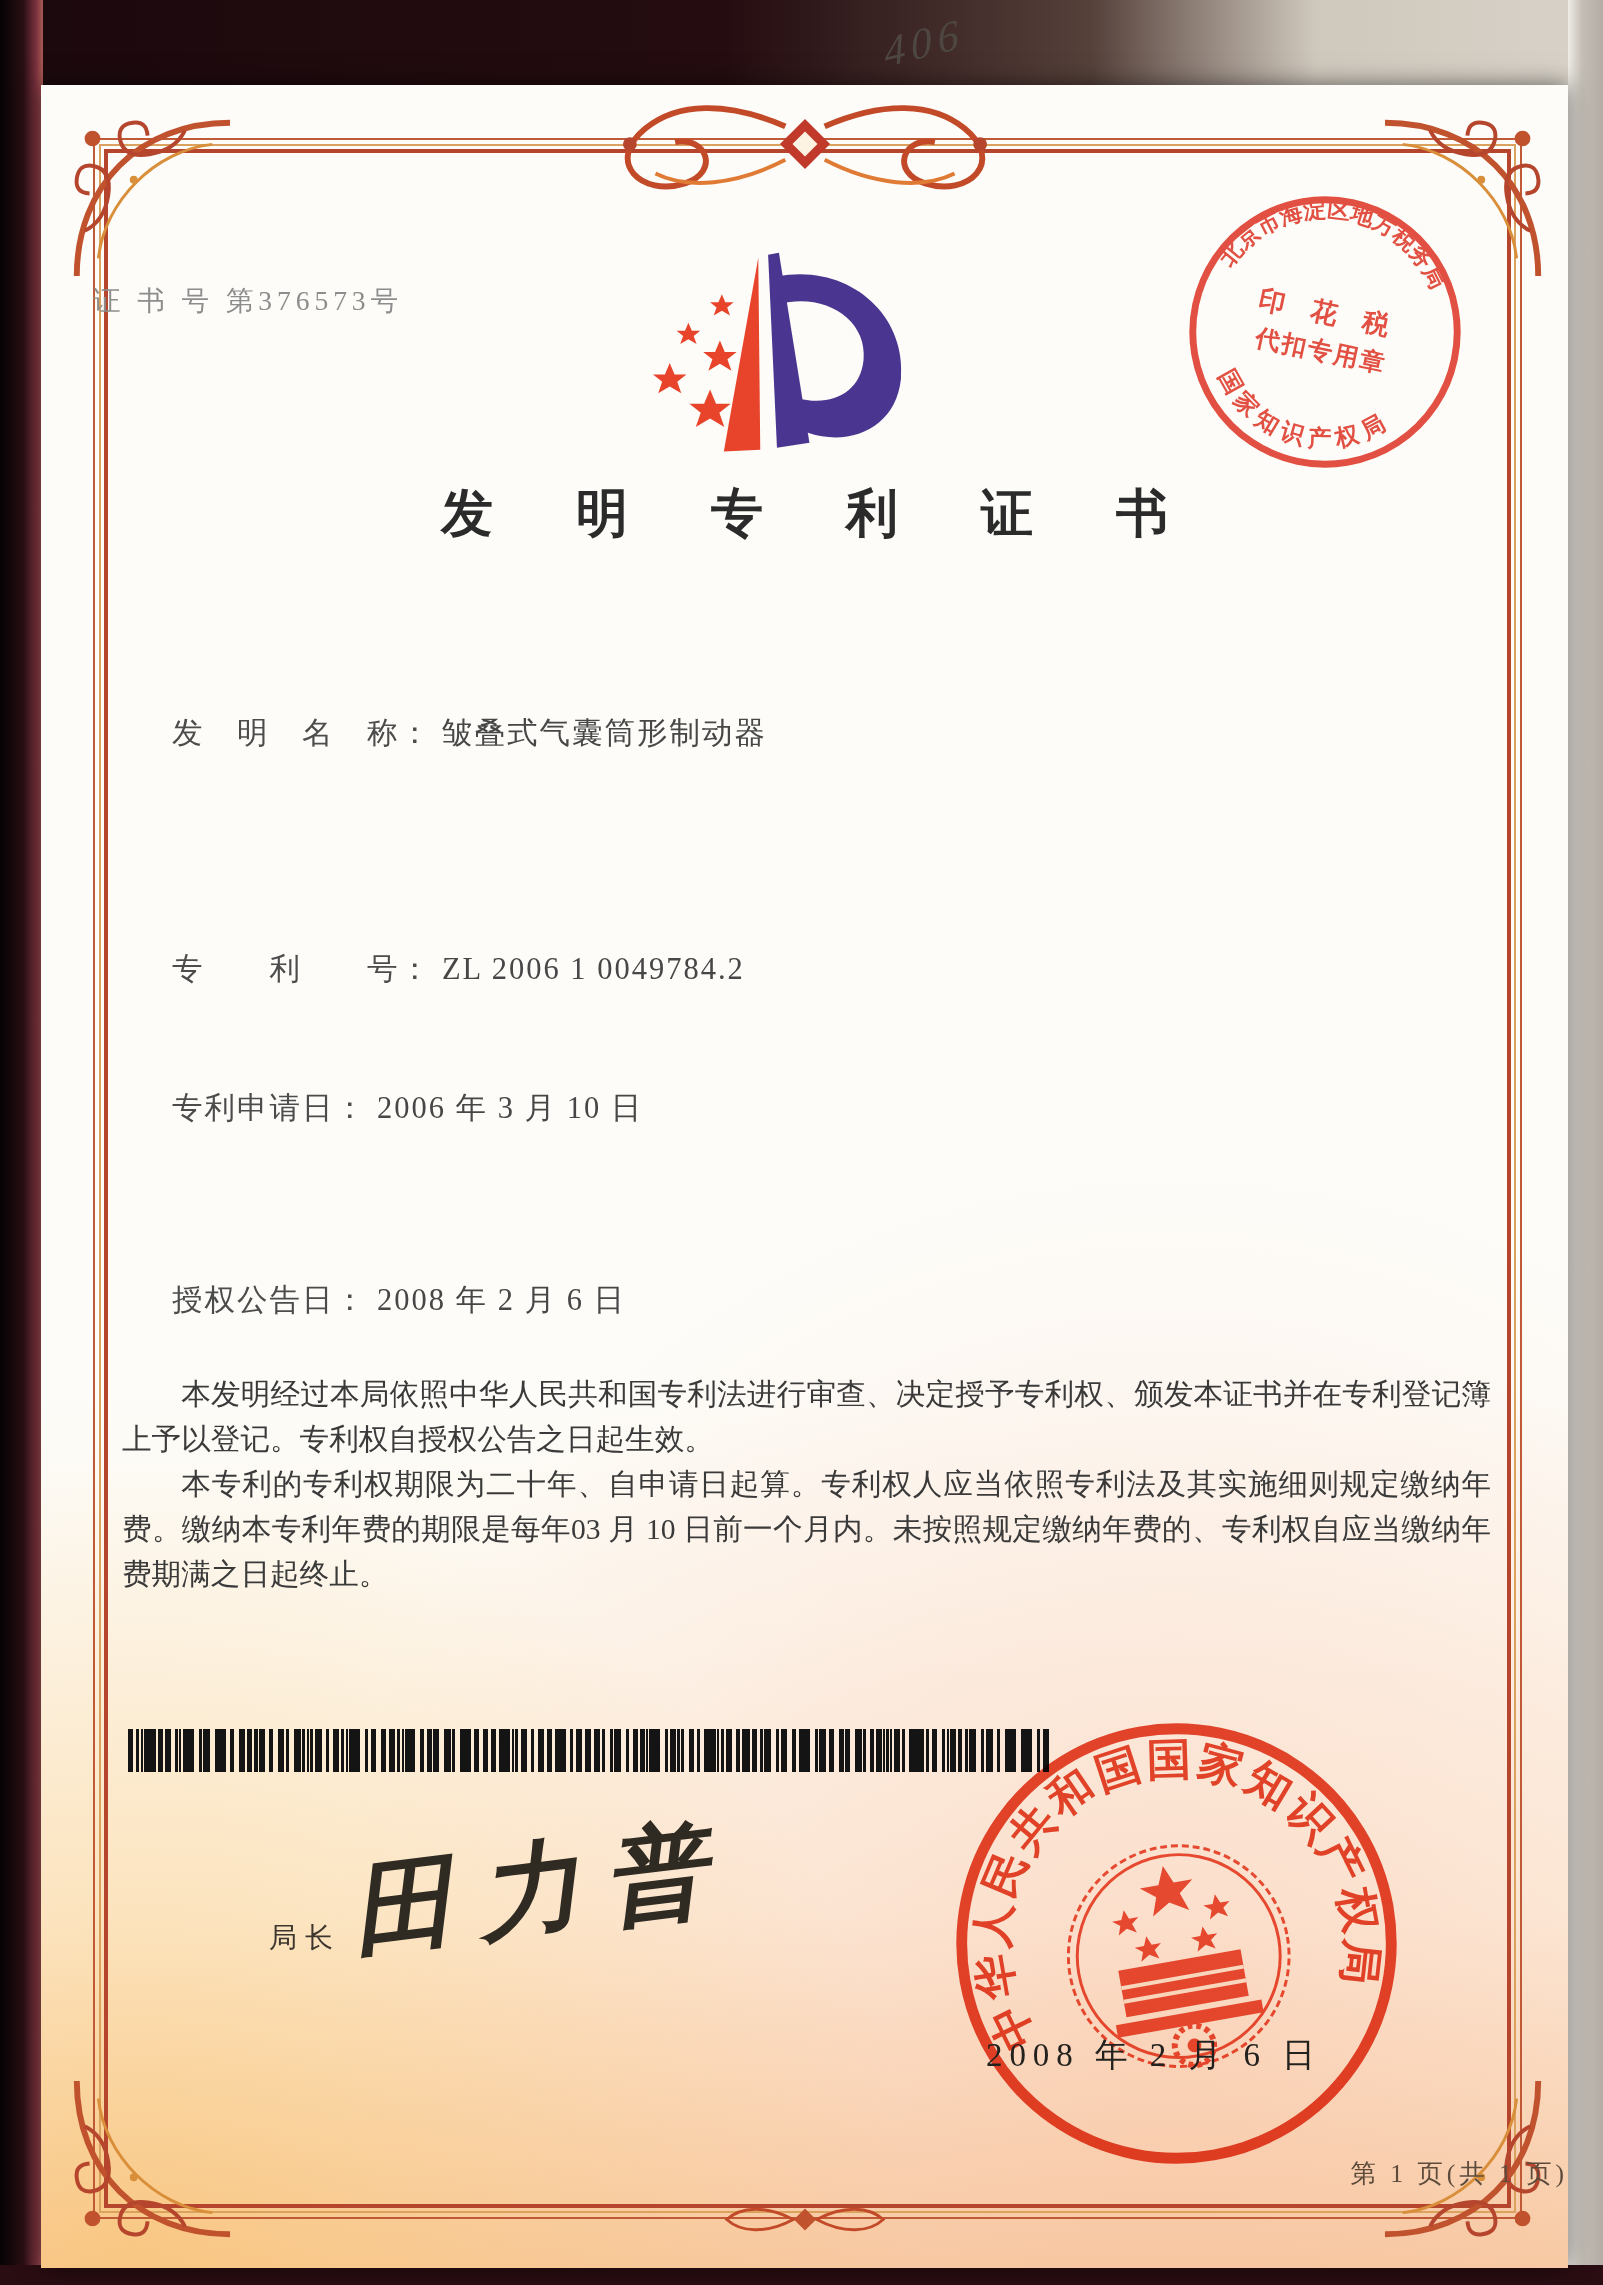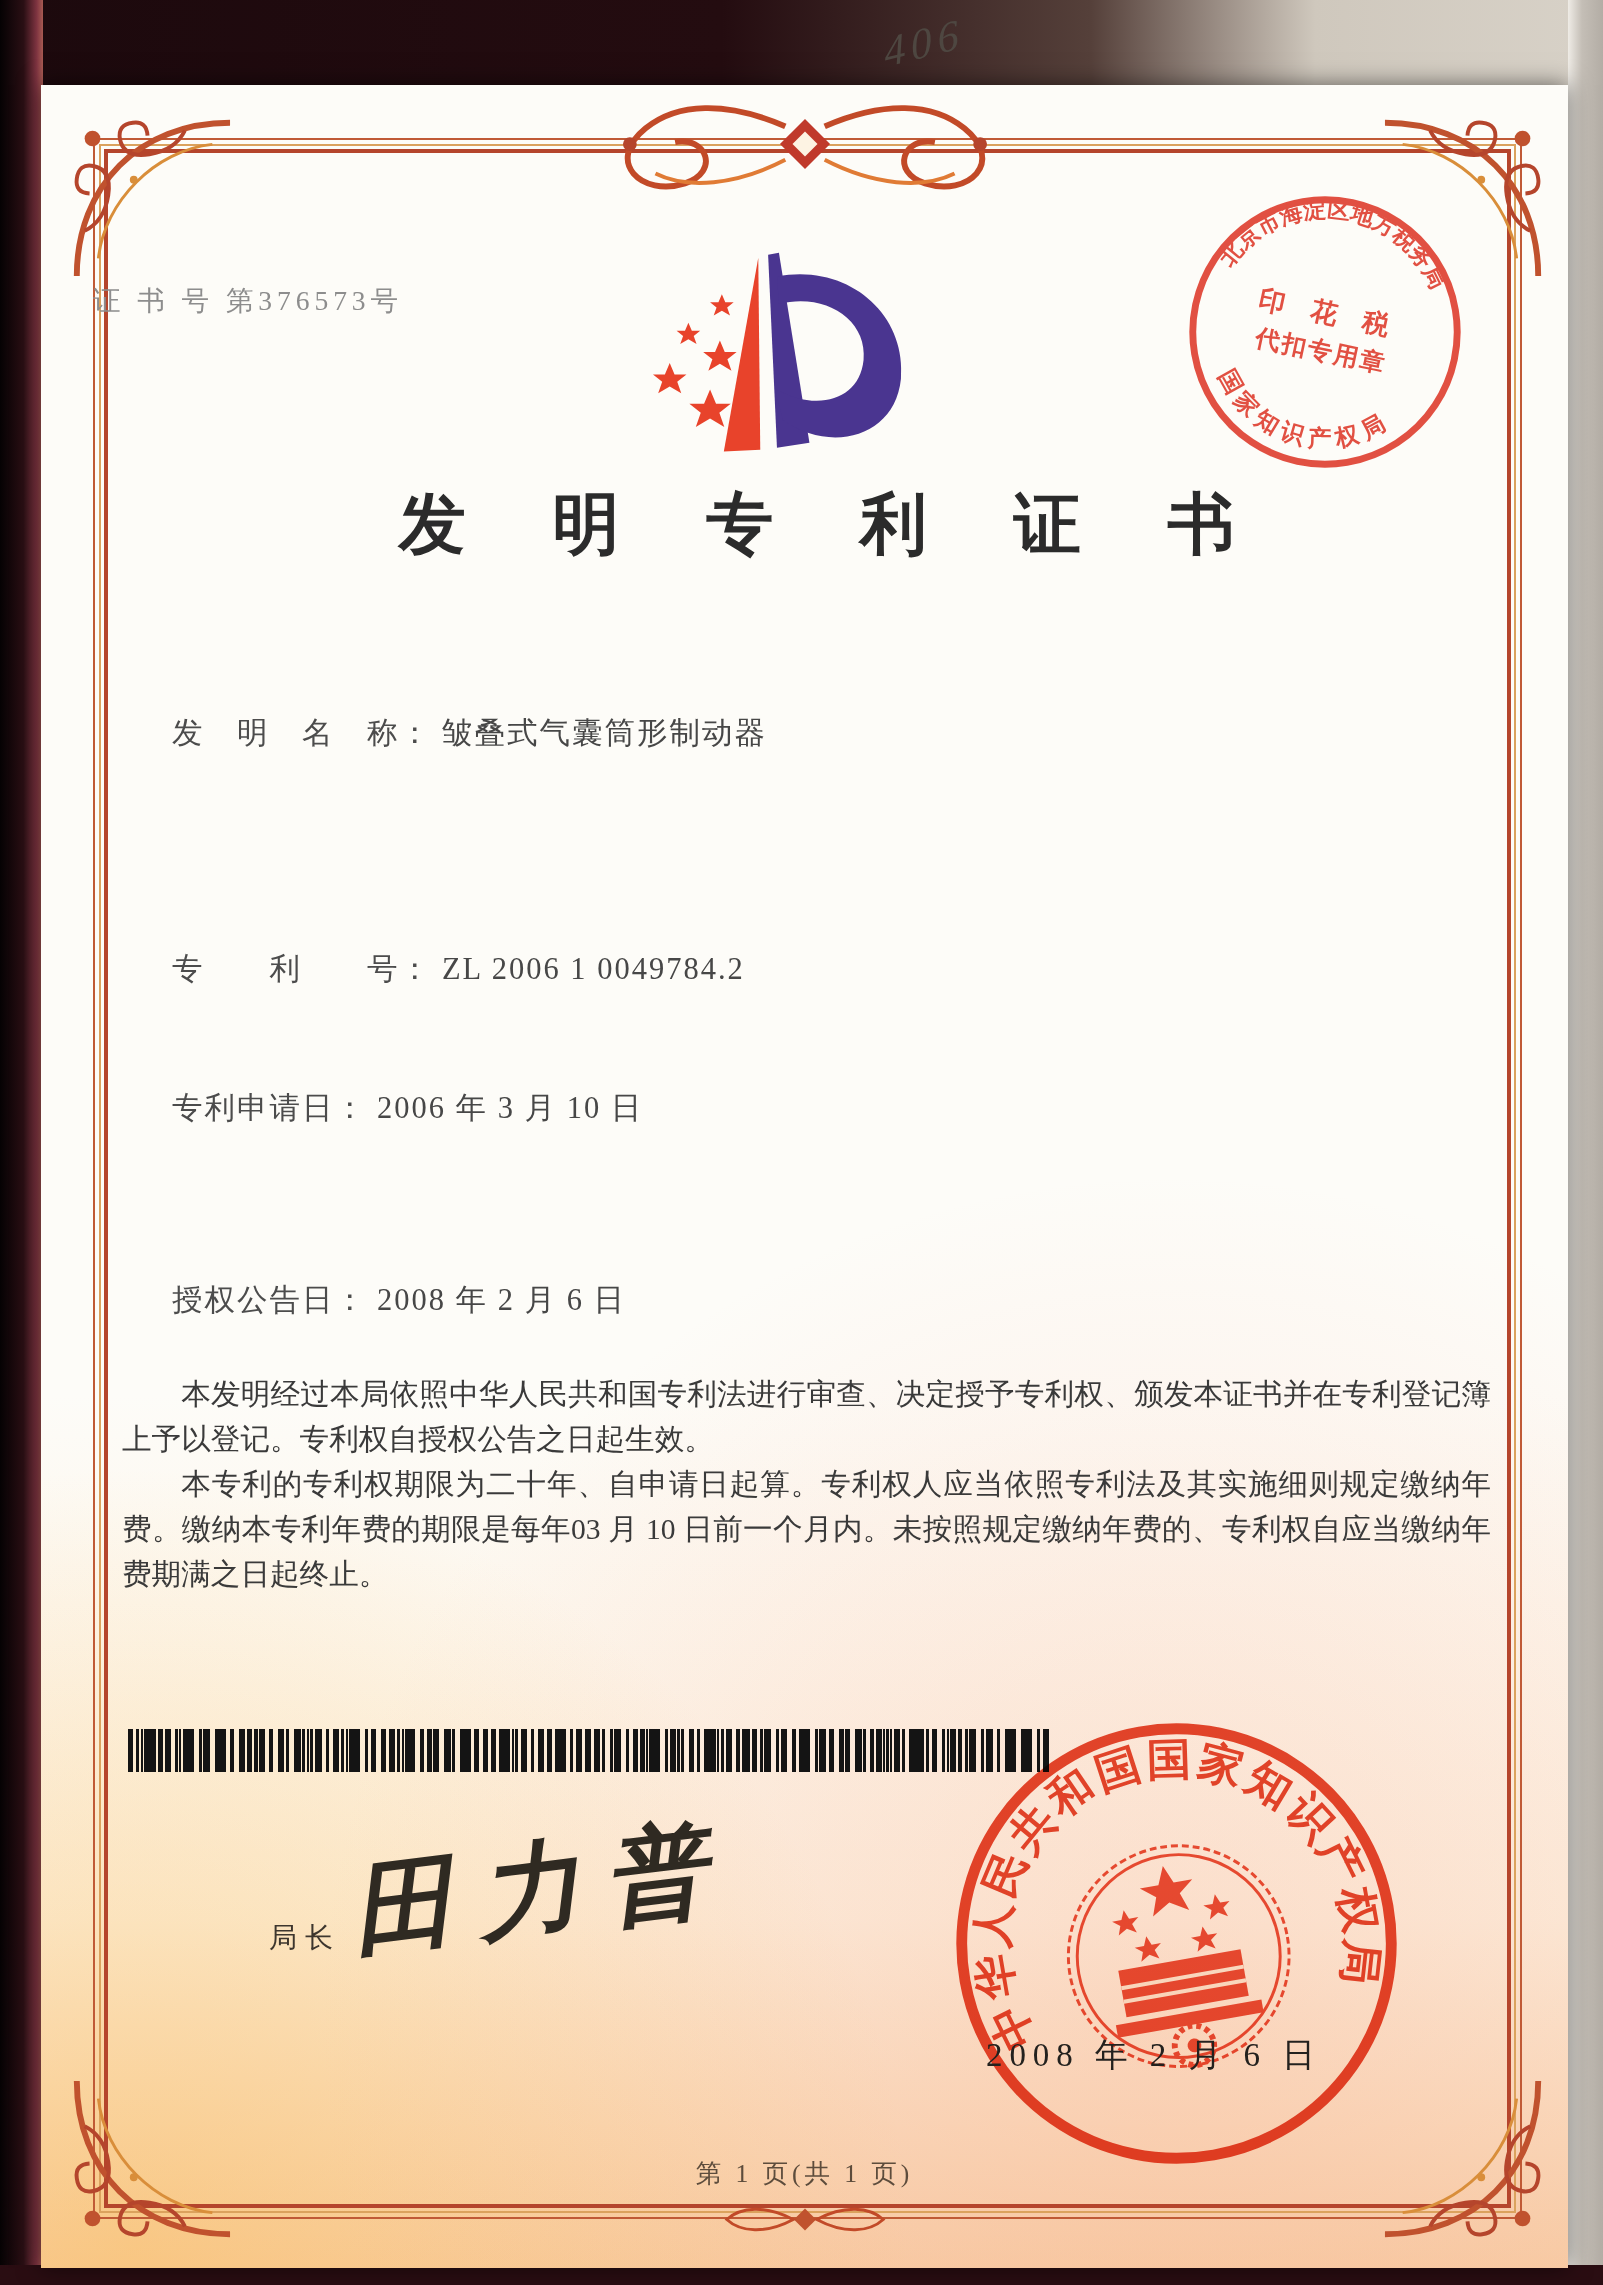--- a/index.html
+++ b/index.html
@@ -38,21 +38,21 @@
     transform:rotate(-14deg) skewX(-8deg);font-style:italic;letter-spacing:5.9px;}
 
   .cert-no{position:absolute;left:52px;top:197px;font-size:27.6px;color:#8d8d8d;letter-spacing:4.9px;}
 
   .logo{position:absolute;left:586px;top:158px;width:296px;height:246px;}
 
   .tax-stamp{position:absolute;left:1136px;top:99px;width:296px;height:296px;
     mix-blend-mode:multiply;opacity:.88;}
 
   .title{position:absolute;left:0;top:394px;width:100%;text-align:center;
-    font-size:67px;font-weight:bold;color:#2b2b2b;letter-spacing:35px;text-indent:35px;padding-left:12px;}
+    font-size:52px;font-weight:bold;color:#2b2b2b;letter-spacing:35px;text-indent:35px;}
 
   .field{position:absolute;left:131px;font-size:30.5px;color:#4c4c4c;letter-spacing:2px;white-space:nowrap;}
   .field .fvalue{margin-left:9.9px;color:#474747;}
   .f0{top:628px;} .f1{top:746px;} .f2{top:864px;} .f3{top:1003px;} .f4{top:1082px;} .f5{top:1195px;font-family:Liberation Serif, serif;}
 
   .body-text{position:absolute;left:81px;top:1287px;width:1369px;font-size:29.6px;
     color:#3a3a3a;line-height:45px;text-align:justify;}
   .body-text p{margin:0;text-indent:2em;}
 
   .barcode{position:absolute;left:87px;top:1644px;width:921px;height:43px;background:
@@ -63,21 +63,21 @@
 
   .sig-label{position:absolute;left:228px;top:1834px;font-size:28px;color:#3d362e;letter-spacing:7.9px;}
   .sig-name{position:absolute;left:317px;top:1736px;font-size:102px;font-weight:bold;color:#2f2a22;
     transform:rotate(-7deg) skewX(-14deg);letter-spacing:25.6px;white-space:nowrap;}
 
   .seal{position:absolute;left:904px;top:1627px;width:463px;height:463px;
     mix-blend-mode:multiply;opacity:.92;}
   .seal-date{position:absolute;left:916px;top:1948px;width:394px;text-align:center;
     font-size:33px;color:#23211e;letter-spacing:6.9px;z-index:5;}
 
-  .footer{position:absolute;left:0;top:2071px;width:100%;text-align:center;
+  .footer{position:absolute;left:0;top:2071px;width:100%;text-align:right;
     font-size:25.6px;color:#5d4c3c;letter-spacing:3.9px;}
 </style>
 </head>
 <body>
 
 <svg width="0" height="0" style="position:absolute">
   <defs>
     <path id="star" d="M0,-10 L2.9,-3.1 L10,-3.1 L4.5,1.2 L6.9,8.1 L0,4 L-6.9,8.1 L-4.5,1.2 L-10,-3.1 L-2.9,-3.1 Z"></path>
   </defs>
 </svg>

